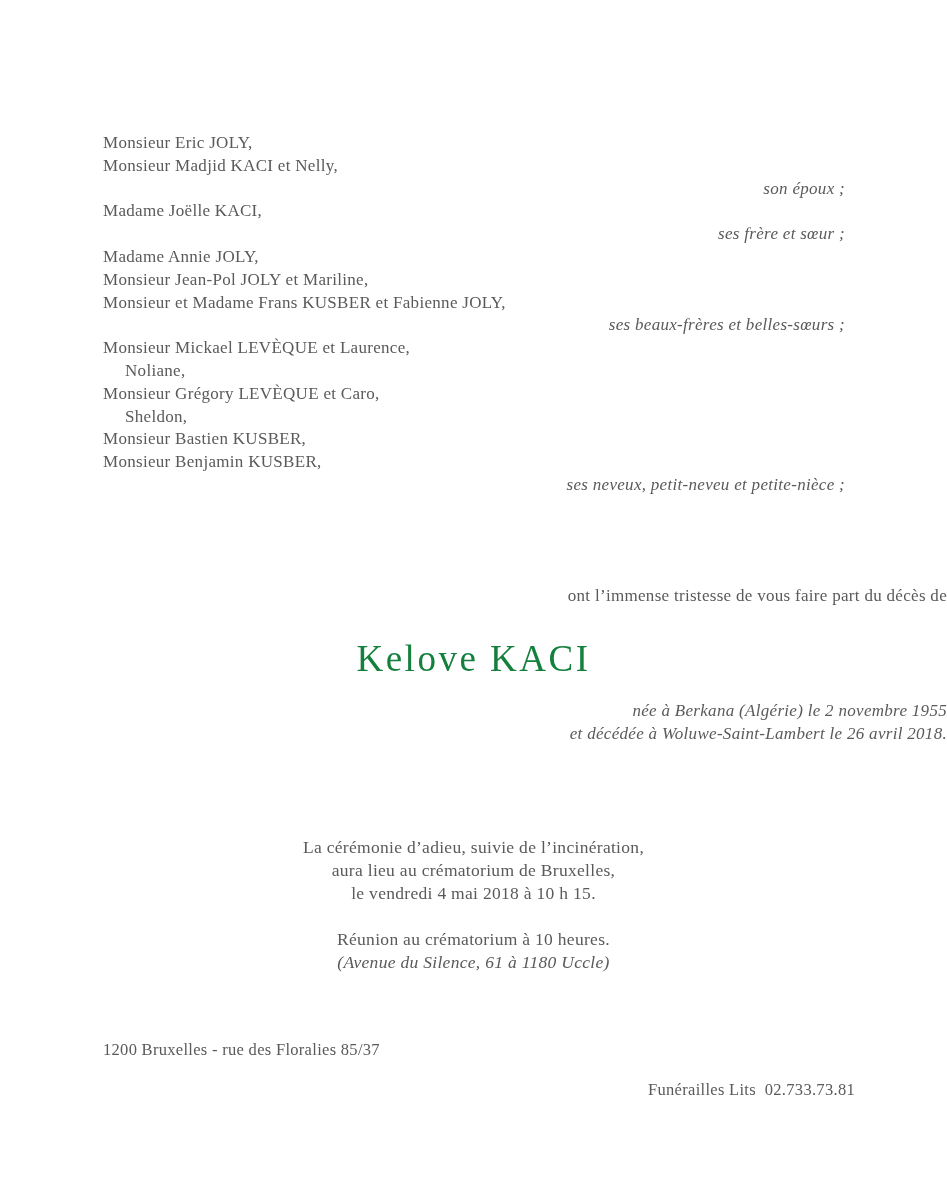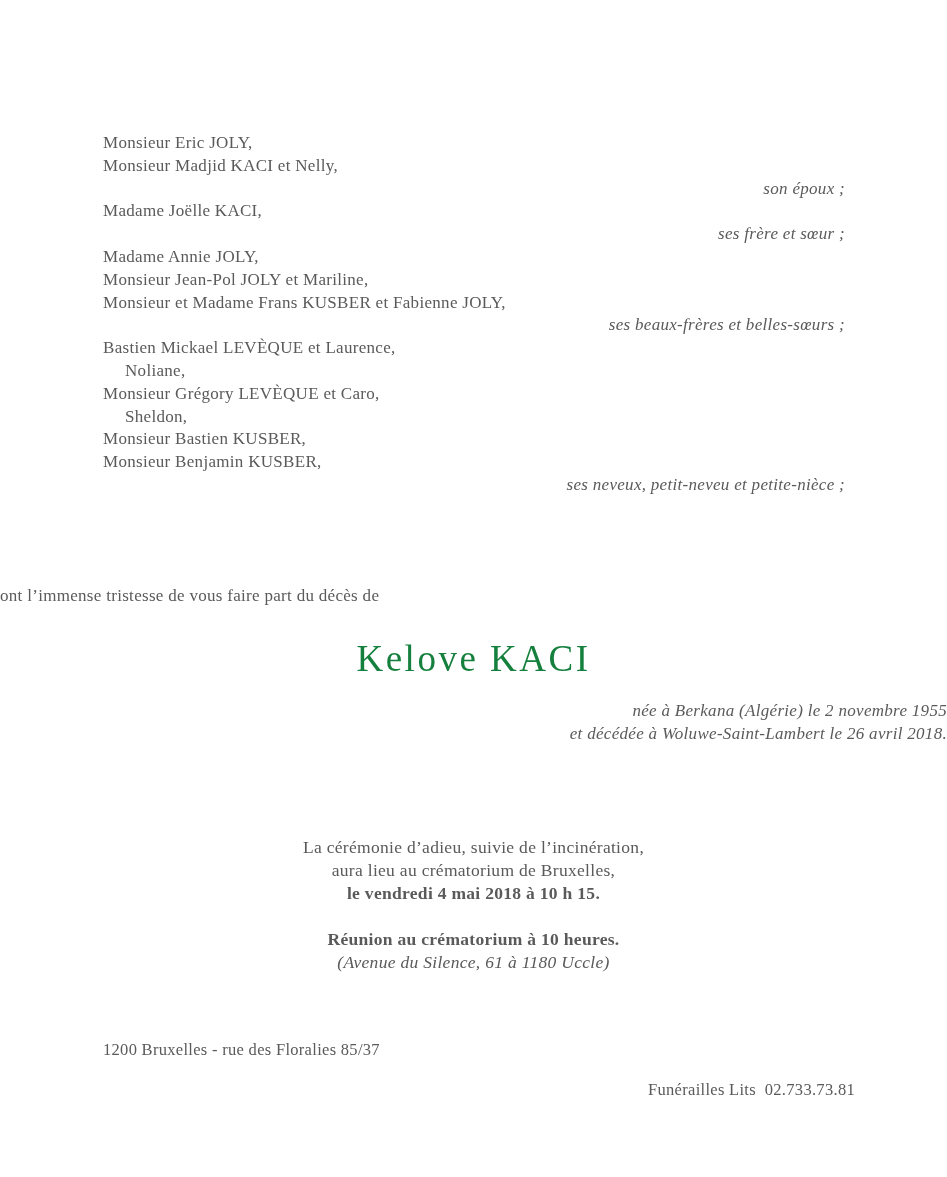--- a/index.html
+++ b/index.html
@@ -34,21 +34,21 @@
     text-align: right;
     font-style: italic;
   }
   .line.ind { padding-left: 22px; }
 
   
   .intro {
     position: absolute;
     left: 0; right: 0;
     top: 586px;
-    text-align: left;
+    text-align: right;
     font-size: 17px;
     letter-spacing: 0.3px;
   }
   .title {
     position: absolute;
     left: 0; right: 0;
     top: 637px;
     text-align: center;
     font-size: 37px;
     letter-spacing: 2.5px;
@@ -66,21 +66,21 @@
   }
   .ceremony {
     position: absolute;
     left: 0; right: 0;
     top: 836px;
     text-align: center;
     font-size: 17.5px;
     line-height: 23.2px;
     letter-spacing: 0.3px;
   }
-  .ceremony .bold { font-weight: bold; }
+  .ceremony .bold { font-weight: normal; }
   .ceremony .gap { margin-top: 22px; }
   .ceremony .italic { font-style: italic; }
 
   .family-address {
     position: absolute;
     left: 103px;
     top: 1040px;
     font-size: 16.5px;
     letter-spacing: 0.3px;
   }
@@ -101,21 +101,21 @@
   <div class="names">
     <div class="line">Monsieur Eric JOLY,</div>
     <div class="line">Monsieur Madjid KACI et Nelly,</div>
     <div class="line right">son époux ;</div>
     <div class="line">Madame Joëlle KACI,</div>
     <div class="line right">ses frère et sœur ;</div>
     <div class="line">Madame Annie JOLY,</div>
     <div class="line">Monsieur Jean-Pol JOLY et Mariline,</div>
     <div class="line">Monsieur et Madame Frans KUSBER et Fabienne JOLY,</div>
     <div class="line right">ses beaux-frères et belles-sœurs ;</div>
-    <div class="line">Bastien Mickael LEVÈQUE et Laurence,</div>
+    <div class="line">Monsieur Mickael LEVÈQUE et Laurence,</div>
     <div class="line ind">Noliane,</div>
     <div class="line">Monsieur Grégory LEVÈQUE et Caro,</div>
     <div class="line ind">Sheldon,</div>
     <div class="line">Monsieur Bastien KUSBER,</div>
     <div class="line">Monsieur Benjamin KUSBER,</div>
     <div class="line right">ses neveux, petit-neveu et petite-nièce ;</div>
   </div>
 
   <div class="intro">ont l’immense tristesse de vous faire part du décès de</div>
 

